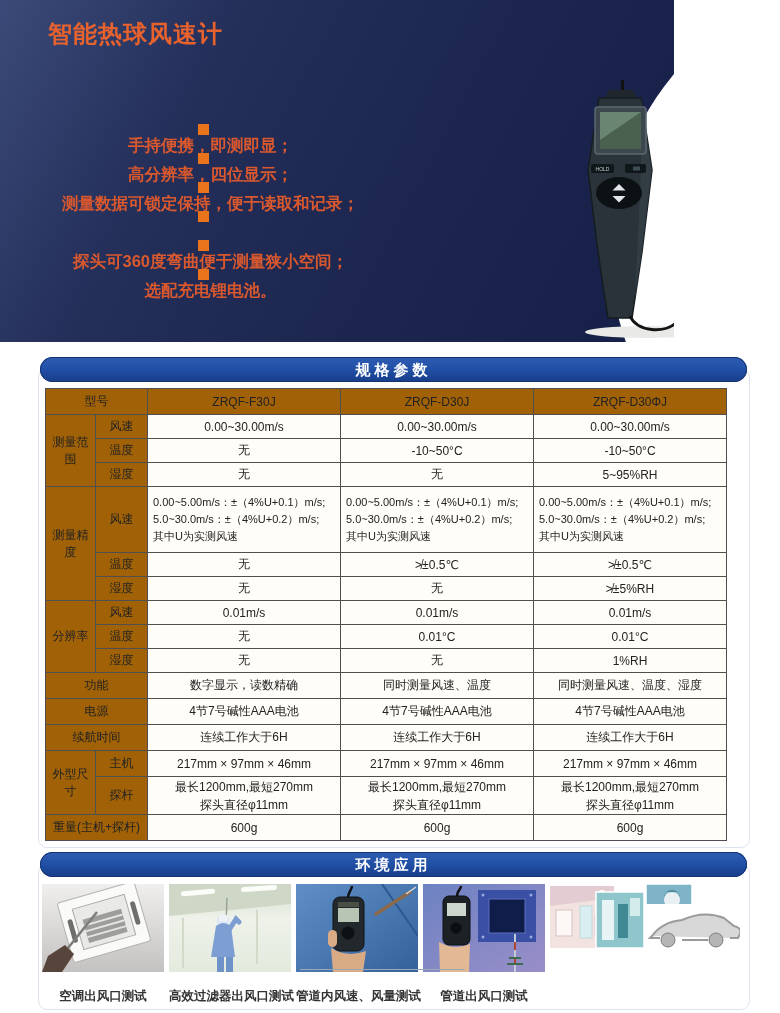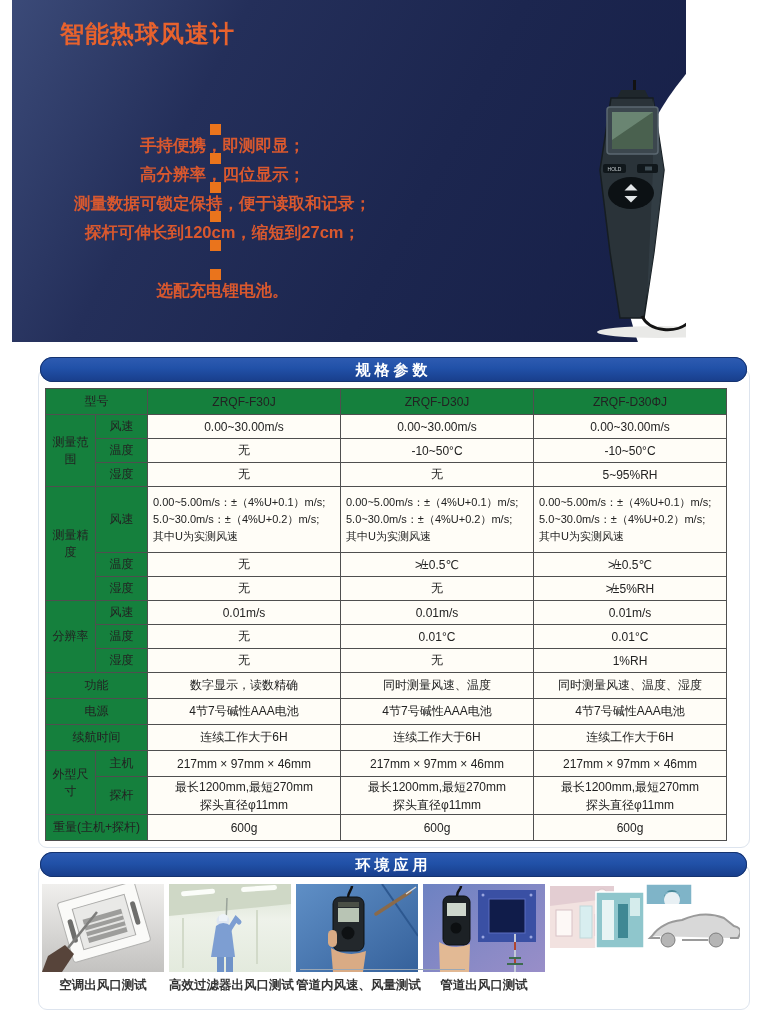--- a/index.html
+++ b/index.html
@@ -1,20 +1,20 @@
 <!DOCTYPE html>
 <html><head>
 <meta charset="utf-8">
 <style>
   html,body{margin:0;padding:0;}
   body{width:780px;height:1013px;background:#fff;font-family:"Liberation Sans","DejaVu Sans",sans-serif;position:relative;overflow:hidden;}
   .page{position:relative;width:780px;height:1013px;background:#fff;overflow:hidden;}
 
   
-  .hero{position:absolute;left:12px;top:0;width:674px;height:342px;overflow:hidden;
+  .hero{position:absolute;left:0;top:0;width:674px;height:342px;overflow:hidden;
         background:linear-gradient(118deg,#3b4a78 0%,#242f5a 28%,#1c264f 60%,#161f47 100%);}
   .hero-circle{position:absolute;left:610px;top:-24px;width:548px;height:548px;border-radius:50%;background:#fff;}
   .hero-title1{position:absolute;left:48px;top:18px;font-size:24px;font-weight:bold;color:#e8622d;letter-spacing:1px;}
   .hero-title2{position:absolute;left:48px;top:56px;font-size:27px;font-weight:bold;color:#e8622d;letter-spacing:.5px;}
   .features{position:absolute;left:62px;top:124px;margin:0;padding:0;list-style:none;}
   .features li{display:flex;align-items:center;height:29px;font-size:16.5px;font-weight:bold;color:#d9582e;flex-direction:column;}
   .features .sq{width:11px;height:11px;background:#ea741c;margin-right:14px;flex:none;}
 
   .product{position:absolute;left:575px;top:60px;width:160px;height:285px;}
 
@@ -26,29 +26,29 @@
   .bar-spec{top:357px;}
   .bar-apps{top:852px;}
 
   .card{position:absolute;border:1px solid #dde4ee;border-radius:9px;background:#fff;}
   .card-spec{left:38px;top:368px;width:710px;height:478px;}
   .card-apps{left:38px;top:864px;width:710px;height:144px;}
 
   
   table.spec{position:absolute;left:45px;top:388px;width:681px;border-collapse:collapse;table-layout:fixed;z-index:4;background:#fffdf7;}
   table.spec td{border:1px solid #4f4f4f;font-size:12px;color:#222;text-align:center;vertical-align:middle;padding:0 3px;}
-  table.spec td.lab{background:#15803d;}
+  table.spec td.lab{background:#a16207;}
   table.spec td.acc{text-align:left;font-size:11px;line-height:1.55;white-space:pre-line;padding:2px 5px;}
   table.spec td.pre{white-space:pre-line;line-height:1.5;}
 
   
   .apps-row{position:absolute;left:42px;top:884px;width:704px;display:flex;gap:5px;z-index:4;}
   .app{margin:0;width:122px;flex:none;}
   .app .thumb{width:122px;height:88px;overflow:hidden;background:#eee;}
-  .app figcaption{margin-top:5px;font-size:12.5px;font-weight:bold;color:#333;text-align:center;white-space:nowrap;}
+  .app figcaption{margin-top:16px;font-size:12.5px;font-weight:bold;color:#333;text-align:center;white-space:nowrap;}
   .app-note{width:190px;flex:none;position:relative;}
   .collage{position:relative;width:190px;height:66px;}
   .note-text{margin-top:4px;font-size:11px;font-weight:bold;color:#333;line-height:1.4;text-align:justify;}
   .line-artifact{position:absolute;left:300px;top:969px;width:165px;height:1px;background:#9aa7b5;z-index:6;}
 </style>
 </head>
 <body>
 
 <div class="page">
 
@@ -63,24 +63,24 @@
       <li>
           <span class="sq"></span>
           <span>高分辨率，四位显示；</span>
         </li>
       <li>
           <span class="sq"></span>
           <span>测量数据可锁定保持，便于读取和记录；</span>
         </li>
       <li>
           <span class="sq"></span>
-          <span>探杆可伸长到120cm，缩短到27cm；</span>
-        </li>
-      <li>
-          <span class="sq"></span>
+        </li>
+      <li>
+          <span class="sq"></span>
+          <span>探头可360度弯曲便于测量狭小空间；</span>
         </li>
       <li>
           <span class="sq"></span>
           <span>选配充电锂电池。</span>
         </li>
     </ul>
 
     <svg class="product" viewBox="0 0 160 285">
       <ellipse cx="72" cy="272" rx="62" ry="6" fill="#e9e9e7"></ellipse>
 

